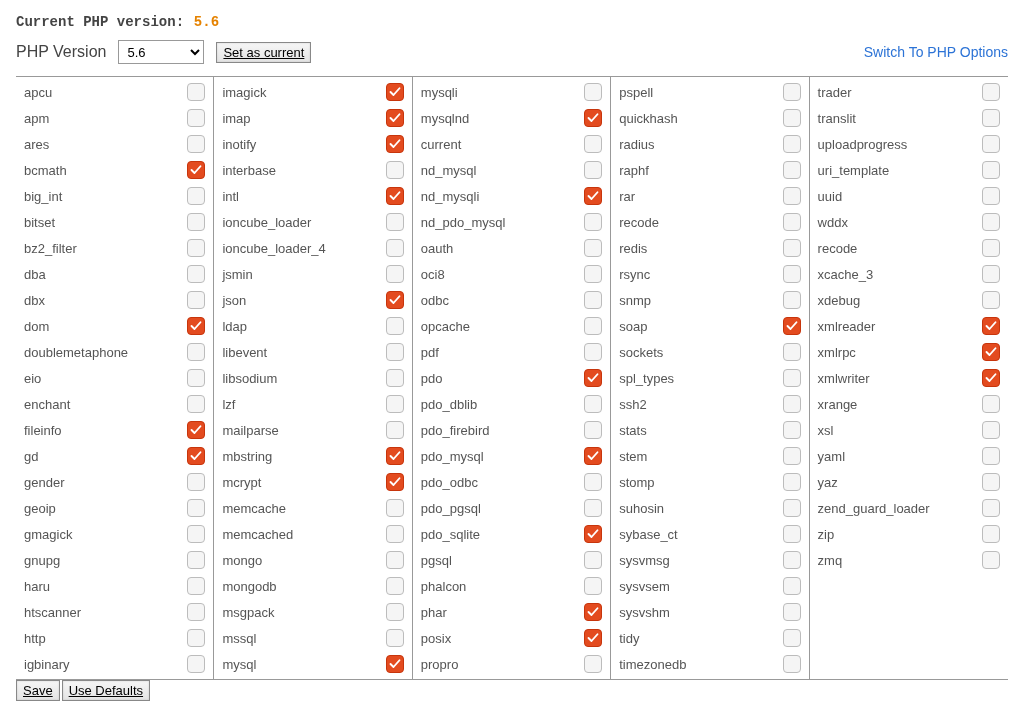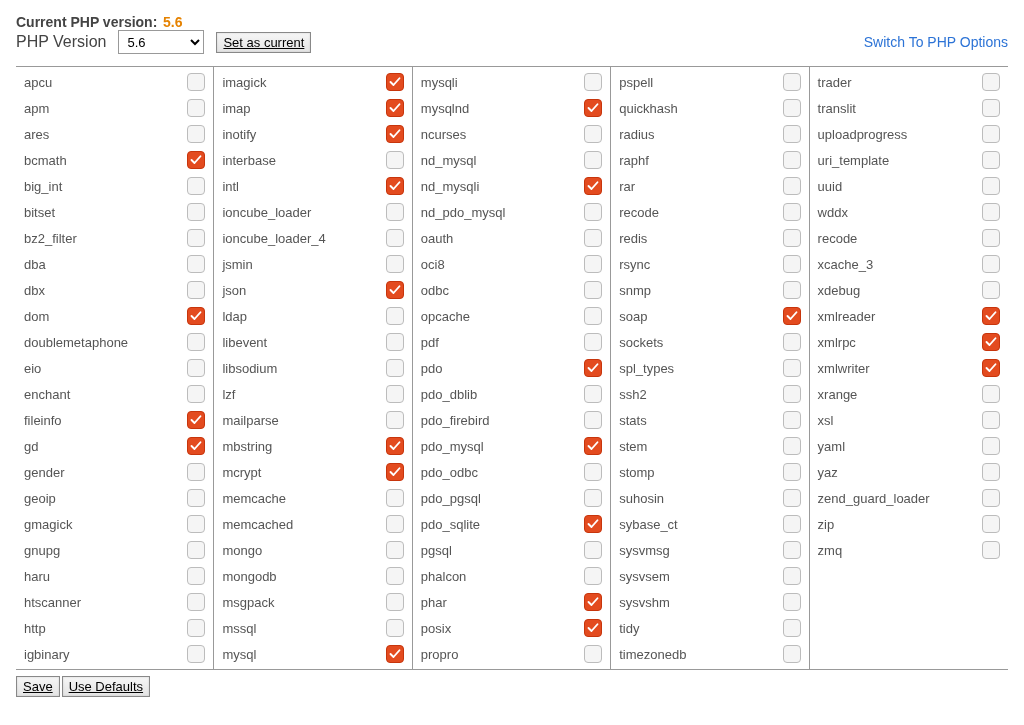--- a/index.html
+++ b/index.html
@@ -4,20 +4,22 @@
   <style>
     * { box-sizing: border-box; margin: 0; padding: 0; }
     body {
       font-family: Arial, Helvetica, sans-serif;
       font-size: 13px;
       color: #333;
       background: #fff;
       padding: 14px 16px;
     }
     .header-line {
+      margin-bottom: 10px;
+      font-family: Liberation Mono, monospace;
     }
     .header-line .label {
       color: #444;
       font-weight: bold;
       font-size: 14px;
     }
     .header-line .version {
       color: #e58200;
       font-weight: bold;
       font-size: 14px;
@@ -107,21 +109,20 @@
     }
     .checkbox.checked svg {
       display: block;
     }
     .checkbox svg {
       display: none;
       width: 12px;
       height: 12px;
     }
     .footer-buttons {
-      margin-top: 6px;
       display: flex;
       gap: 2px;
     }
   </style>
 </head>
 <body>
 
 <div class="header-line">
   <span class="label">Current PHP version:</span>
   <span class="version">5.6</span>
@@ -383,21 +384,21 @@
         </div>
         <div class="ext-row">
           <span class="ext-name">mysqlnd</span>
           <span class="checkbox checked">
             <svg viewBox="0 0 16 16">
               <path d="M2 8 L6 12 L14 3" stroke="#fff" stroke-width="2.5" fill="none" stroke-linecap="round" stroke-linejoin="round"></path>
             </svg>
           </span>
         </div>
         <div class="ext-row">
-          <span class="ext-name">ncurses</span>
+          <span class="ext-name">current</span>
           <span class="checkbox"></span>
         </div>
         <div class="ext-row">
           <span class="ext-name">nd_mysql</span>
           <span class="checkbox"></span>
         </div>
         <div class="ext-row">
           <span class="ext-name">nd_mysqli</span>
           <span class="checkbox checked">
             <svg viewBox="0 0 16 16">

